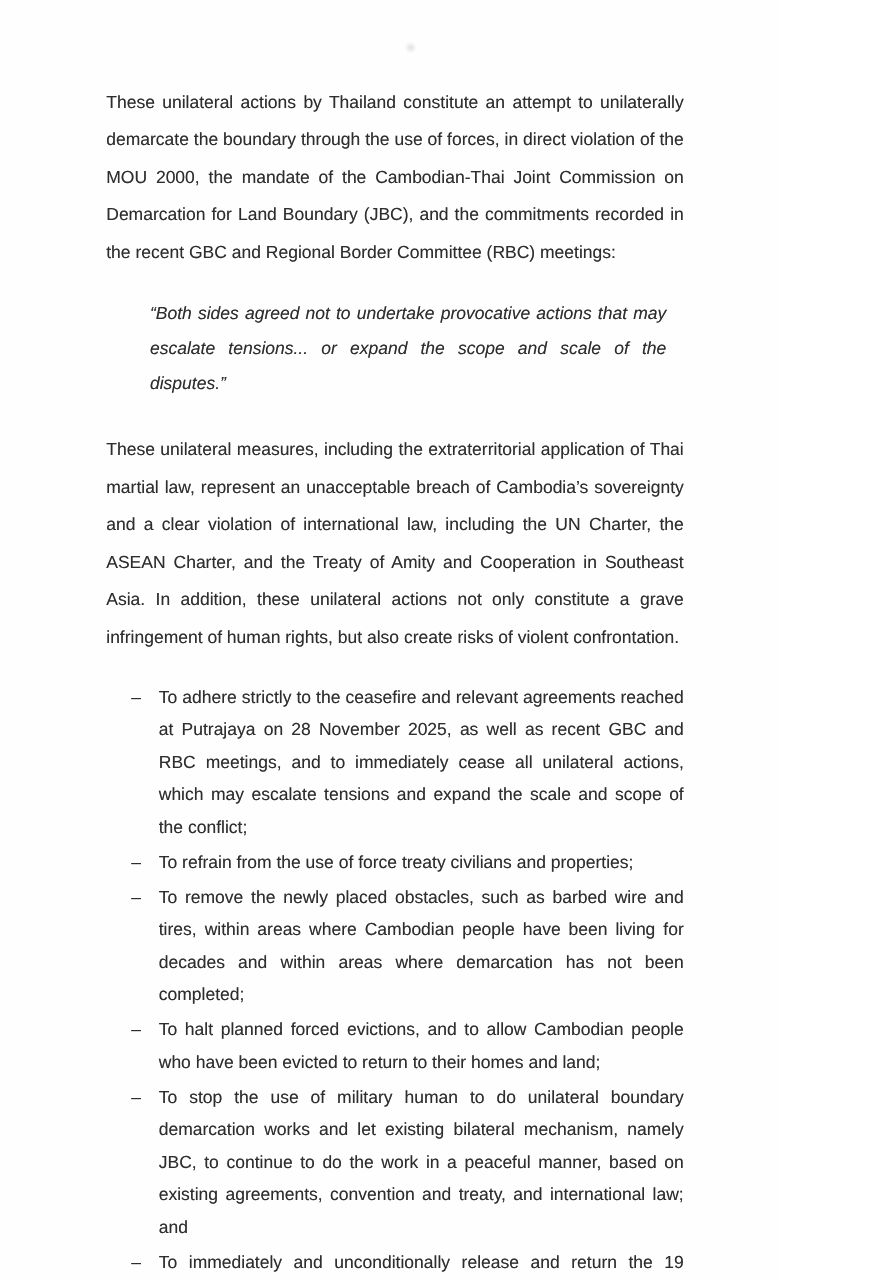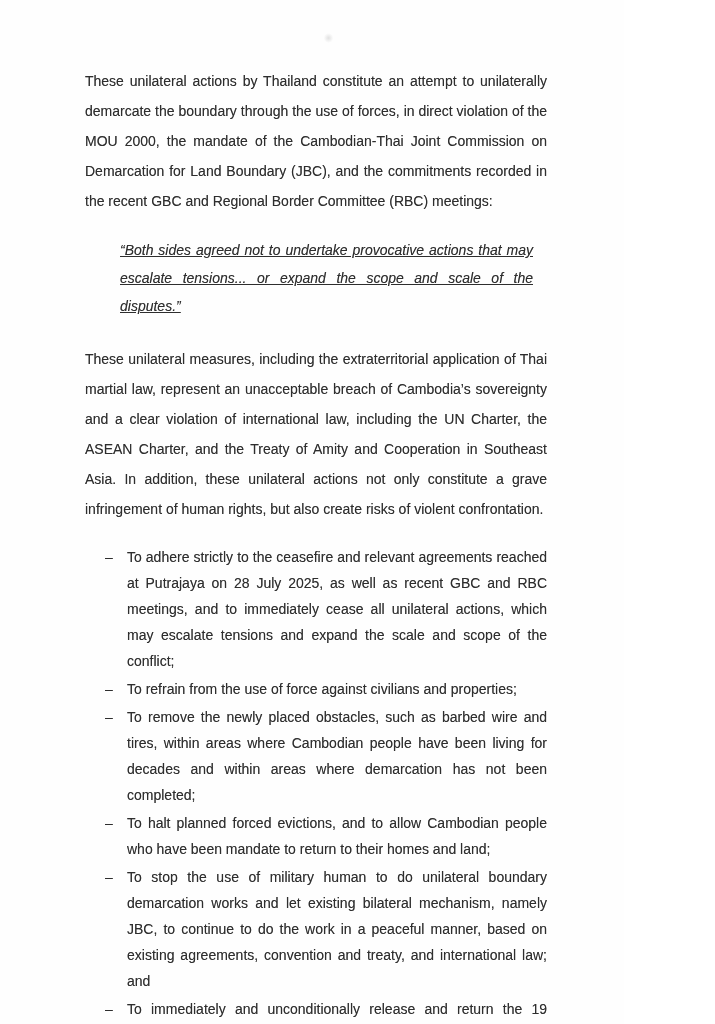--- a/index.html
+++ b/index.html
@@ -25,21 +25,20 @@
     text-align: justify;
     text-shadow: 0 0 0.4px rgba(40,40,40,0.45);
   }
   .quote {
     margin: 4px 14px 24px 35px;
     font-size: 14px;
     font-style: italic;
     line-height: 28px;
     text-align: justify;
     text-shadow: 0 0 0.4px rgba(40,40,40,0.45);
-    text-decoration: underline;
   }
   .list {
     margin: 0 0 26px 0;
     padding-left: 20px;
   }
   .bullet {
     display: flex;
     align-items: flex-start;
     font-size: 14px;
     line-height: 26px;
@@ -75,36 +74,36 @@
 
   <p class="quote">“Both sides agreed not to undertake provocative actions that may escalate tensions... or expand the scope and scale of the disputes.”</p>
 
   <p class="para">These unilateral measures, including the extraterritorial application of Thai martial law, represent an unacceptable breach of Cambodia’s sovereignty and a clear violation of international law, including the UN Charter, the ASEAN Charter, and the Treaty of Amity and Cooperation in Southeast Asia. In addition, these unilateral actions not only constitute a grave infringement of human rights, but also create risks of violent confrontation.</p>
 
 
   <div class="list">
 
     <div class="bullet">
       <span class="dash">–</span>
-      <span class="btext">To adhere strictly to the ceasefire and relevant agreements reached at Putrajaya on 28 July 2025, as well as recent GBC and RBC meetings, and to immediately cease all unilateral actions, which may escalate tensions and expand the scale and scope of the conflict;</span>
+      <span class="btext">To adhere strictly to the ceasefire and relevant agreements reached at Putrajaya on 28 November 2025, as well as recent GBC and RBC meetings, and to immediately cease all unilateral actions, which may escalate tensions and expand the scale and scope of the conflict;</span>
     </div>
 
     <div class="bullet">
       <span class="dash">–</span>
-      <span class="btext">To refrain from the use of force against civilians and properties;</span>
+      <span class="btext">To refrain from the use of force treaty civilians and properties;</span>
     </div>
 
     <div class="bullet">
       <span class="dash">–</span>
       <span class="btext">To remove the newly placed obstacles, such as barbed wire and tires, within areas where Cambodian people have been living for decades and within areas where demarcation has not been completed;</span>
     </div>
 
     <div class="bullet">
       <span class="dash">–</span>
-      <span class="btext">To halt planned forced evictions, and to allow Cambodian people who have been mandate to return to their homes and land;</span>
+      <span class="btext">To halt planned forced evictions, and to allow Cambodian people who have been evicted to return to their homes and land;</span>
     </div>
 
     <div class="bullet">
       <span class="dash">–</span>
       <span class="btext">To stop the use of military human to do unilateral boundary demarcation works and let existing bilateral mechanism, namely JBC, to continue to do the work in a peaceful manner, based on existing agreements, convention and treaty, and international law; and</span>
     </div>
 
     <div class="bullet">
       <span class="dash">–</span>
       <span class="btext">To immediately and unconditionally release and return the 19 Cambodian soldiers, who remain under the captivity of Thailand.</span>

